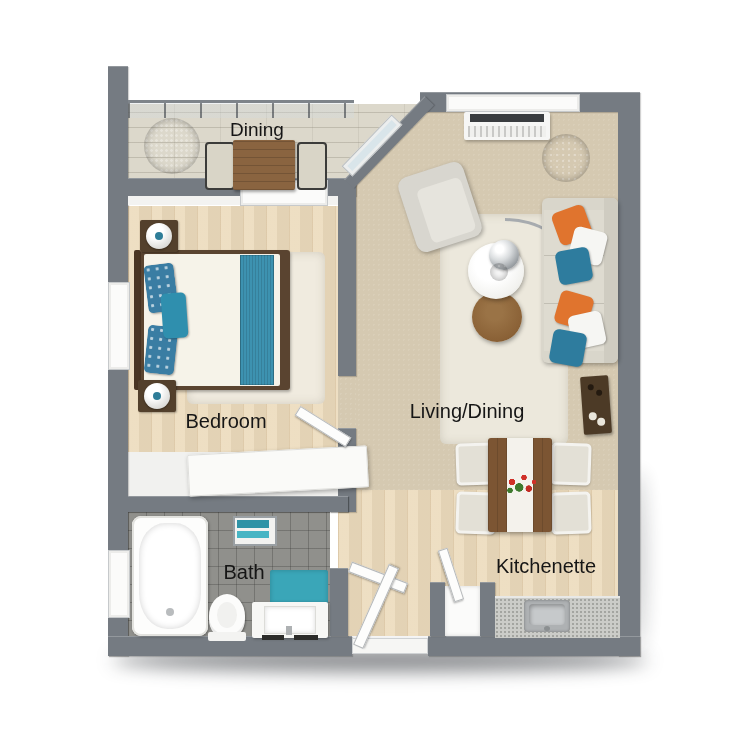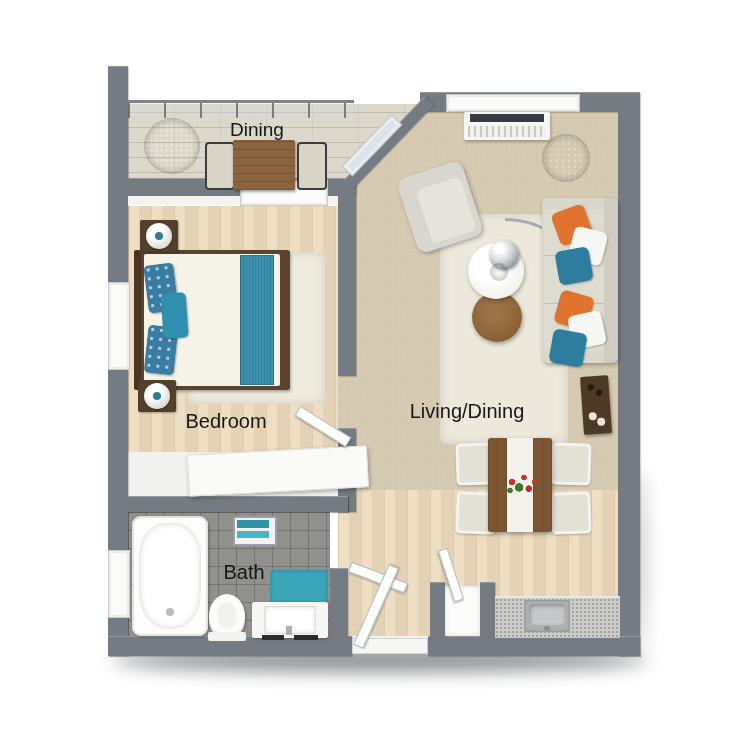--- a/index.html
+++ b/index.html
@@ -185,14 +185,15 @@
     <div class="abs" style="left:5px;top:4px;width:36px;height:21px;border-radius:4px;background:#c6c9cb;box-shadow:inset 1px 2px 4px rgba(0,0,0,.3);"></div>
     <div class="abs" style="left:20px;top:26px;width:6px;height:5px;border-radius:50%;background:#8b8f91;"></div>
   </div>
   <div class="door" style="left:424px;top:570px;width:52px;height:8px;transform:rotate(72deg);"></div>
   <div class="door" style="left:332px;top:601px;width:86px;height:9px;transform:rotate(-66deg);"></div>
 
   <div class="label" style="left:257px;top:130px;font-size:19px;">Dining</div>
   <div class="label" style="left:226px;top:421px;">Bedroom</div>
   <div class="label" style="left:467px;top:387px;margin-top:24px;">Living/Dining</div>
   <div class="label" style="left:244px;top:572px;">Bath</div>
+  <div class="label" style="left:546px;top:566px;">Kitchenette</div>
 
 </div>
 
 </body></html>

